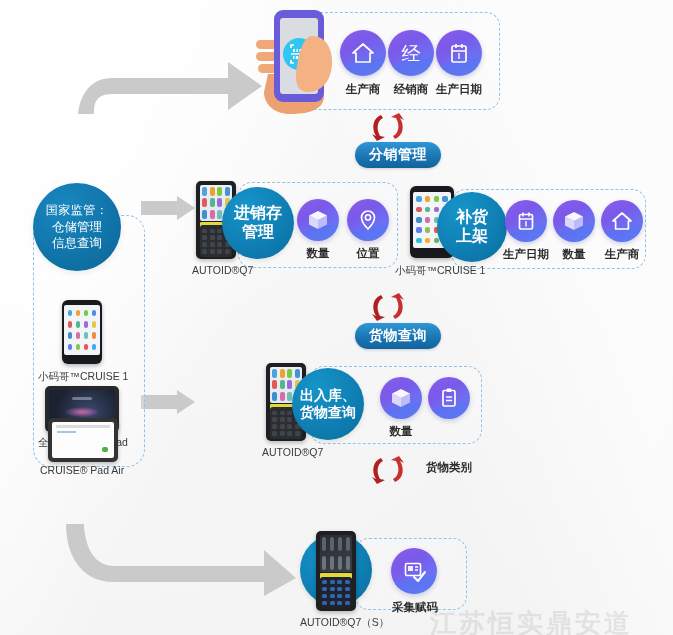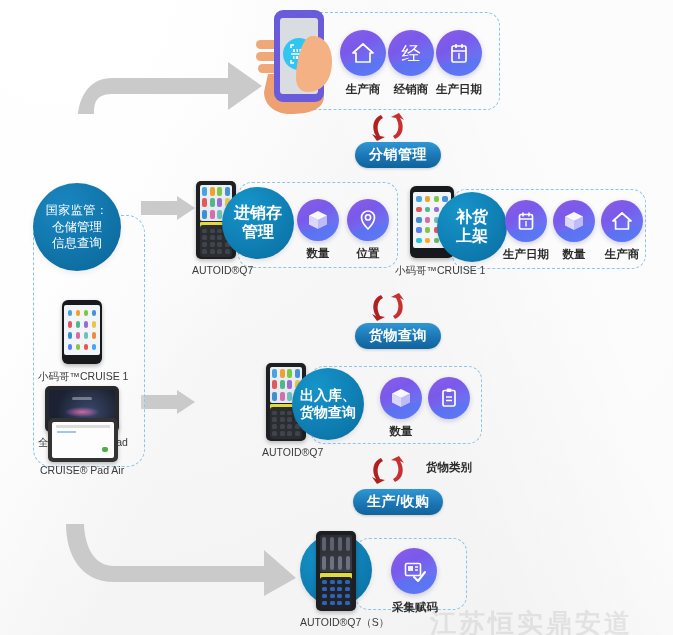--- a/index.html
+++ b/index.html
@@ -458,21 +458,20 @@
       <rect x="9.6" y="2.6" width="4.8" height="3.4" rx="1" fill="#fff"></rect>
       <path d="M9,11 L15,11 M9,14.5 L15,14.5" stroke="#fff" stroke-width="1.4"></path>
     </svg>
   </div>
   <div class="piconlabel" style="left:419px;top:424px;width:60px;margin-top:36px;">货物类别</div>
 
   <svg class="swapicon" style="left:368px;top:455px;" width="40" height="30" viewBox="0 0 40 30">
     <path d="M13,3 C5,6 3,16 8,24 L4,22 L9,29 L17,25 L12,24 C8,17 9,9 15,6 Z" fill="#b02020"></path>
     <path d="M27,27 C35,24 37,14 32,6 L36,8 L31,1 L23,5 L28,6 C32,13 31,21 25,24 Z" fill="#c73030"></path>
   </svg>
-  <div class="stagebadge" style="left:353px;top:489px;">生产/收购</div>
 
   <div class="dashbox" style="left:355px;top:538px;width:110px;height:70px;"></div>
 
   <div class="actcircle" style="left:300px;top:534px;width:72px;height:72px;"></div>
 
   <div class="handset device" style="left:316px;top:531px;width:40px;height:80px;">
     <div class="scr" style="background:linear-gradient(160deg,#2a2c31,#3b3f46);">
       <div class="appgrid" style="gap:14%;">
         <i style="background:#5c6270"></i>
           <i style="background:#5c6270"></i>

